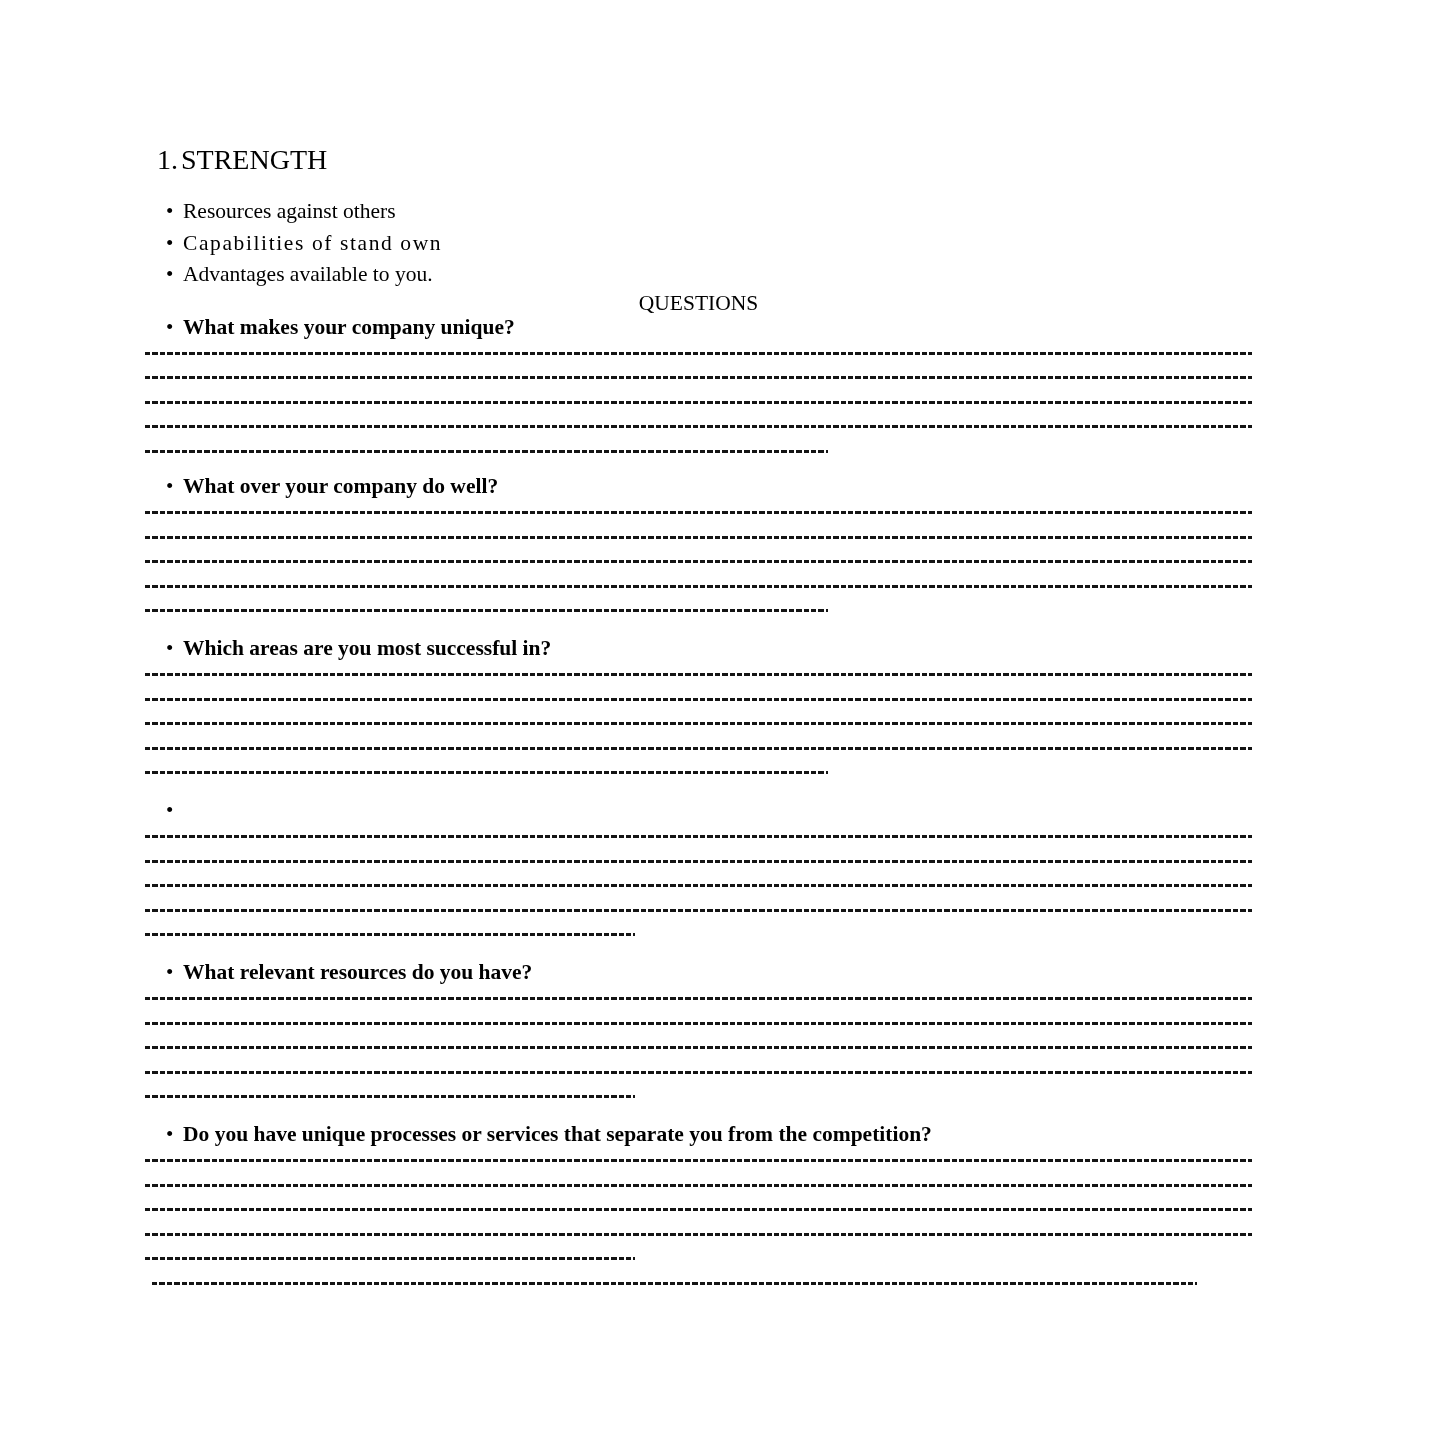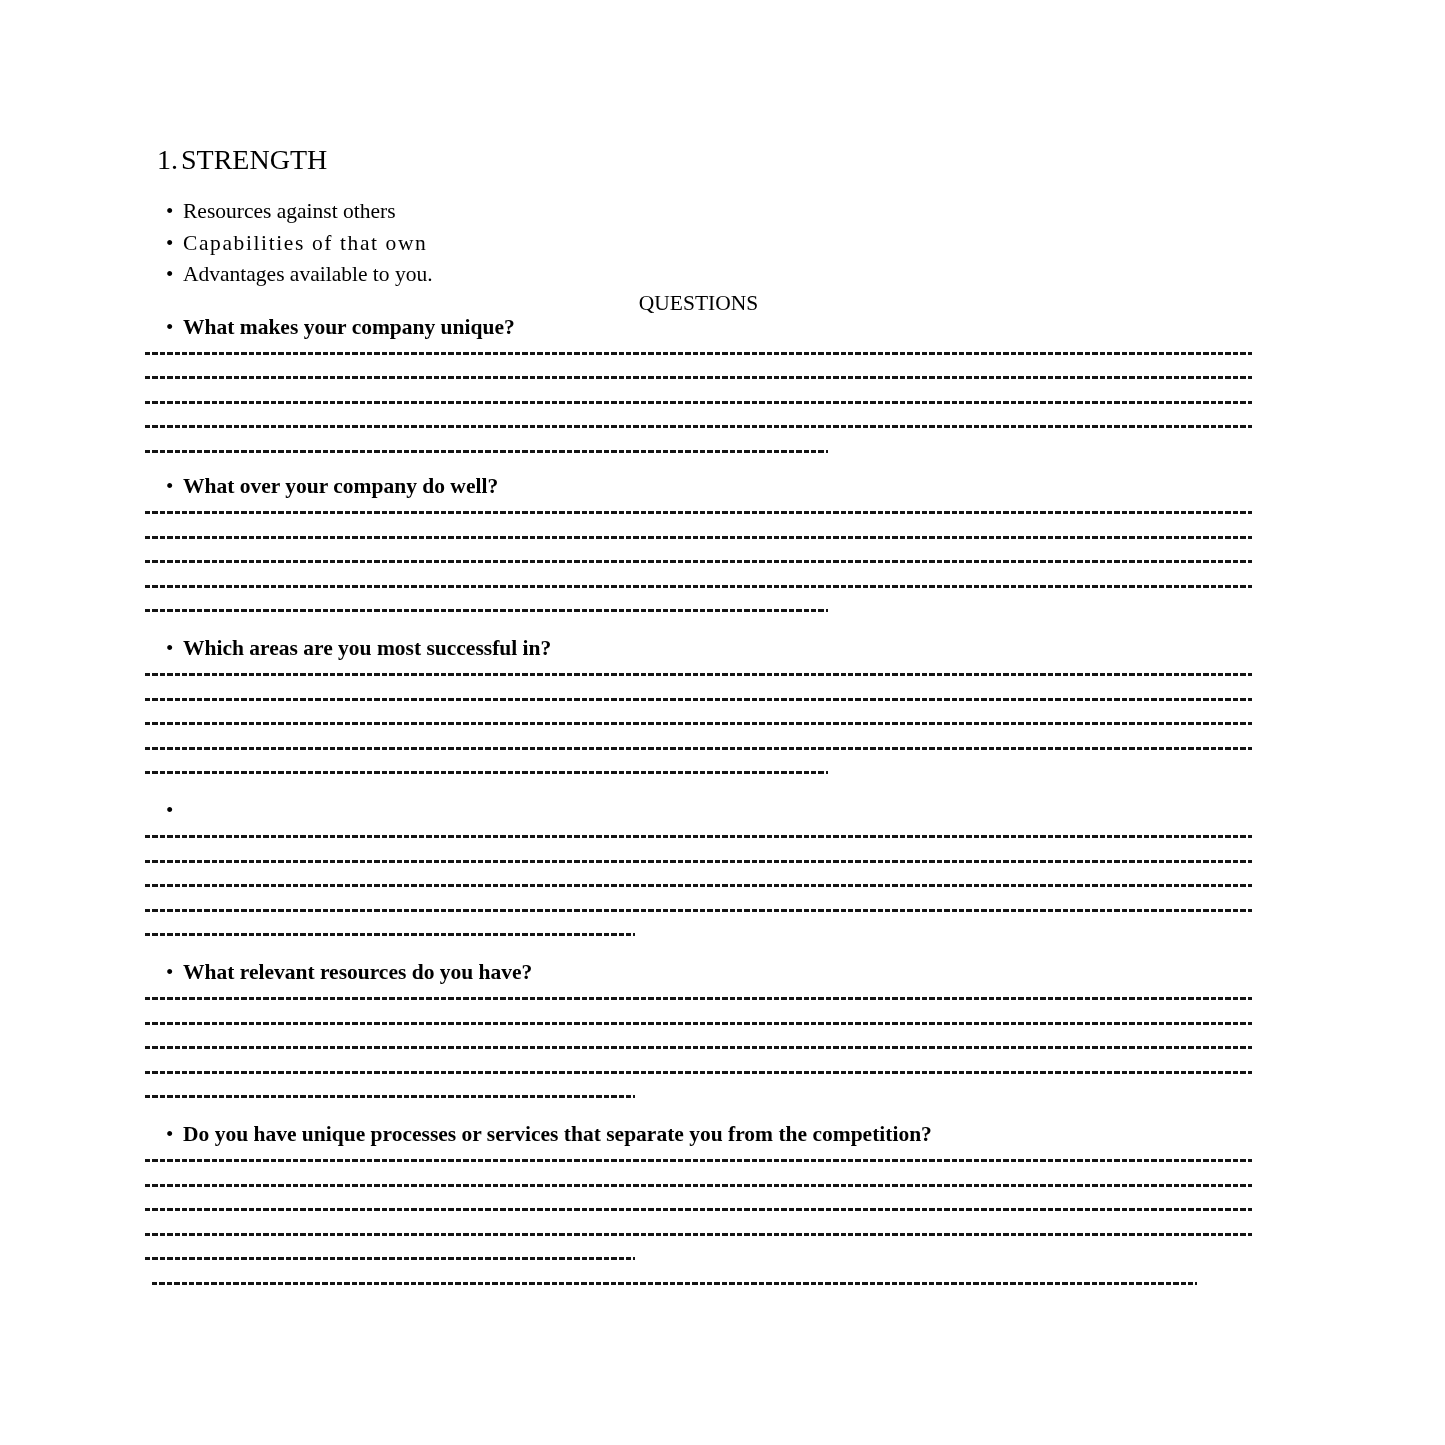--- a/index.html
+++ b/index.html
@@ -70,21 +70,21 @@
   </div>
 
   <div class="intro-list">
   <div class="intro-item">
     <span class="bullet">•</span>
     <span>Resources against others</span>
   </div>
 
   <div class="intro-item spaced">
     <span class="bullet">•</span>
-    <span>Capabilities of that own</span>
+    <span>Capabilities of stand own</span>
   </div>
 
   <div class="intro-item">
     <span class="bullet">•</span>
     <span>Advantages available to you.</span>
   </div>
 </div>
 
   <div class="section-label">QUESTIONS</div>
 

